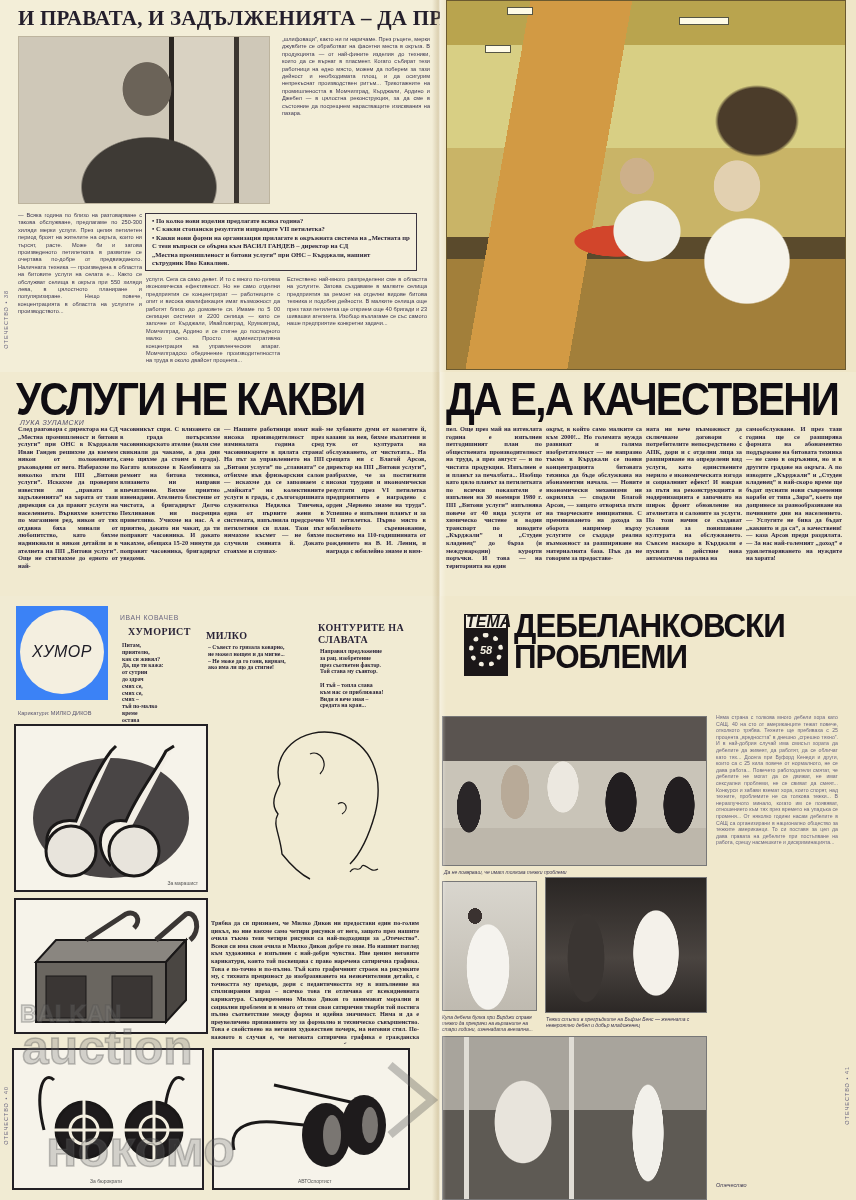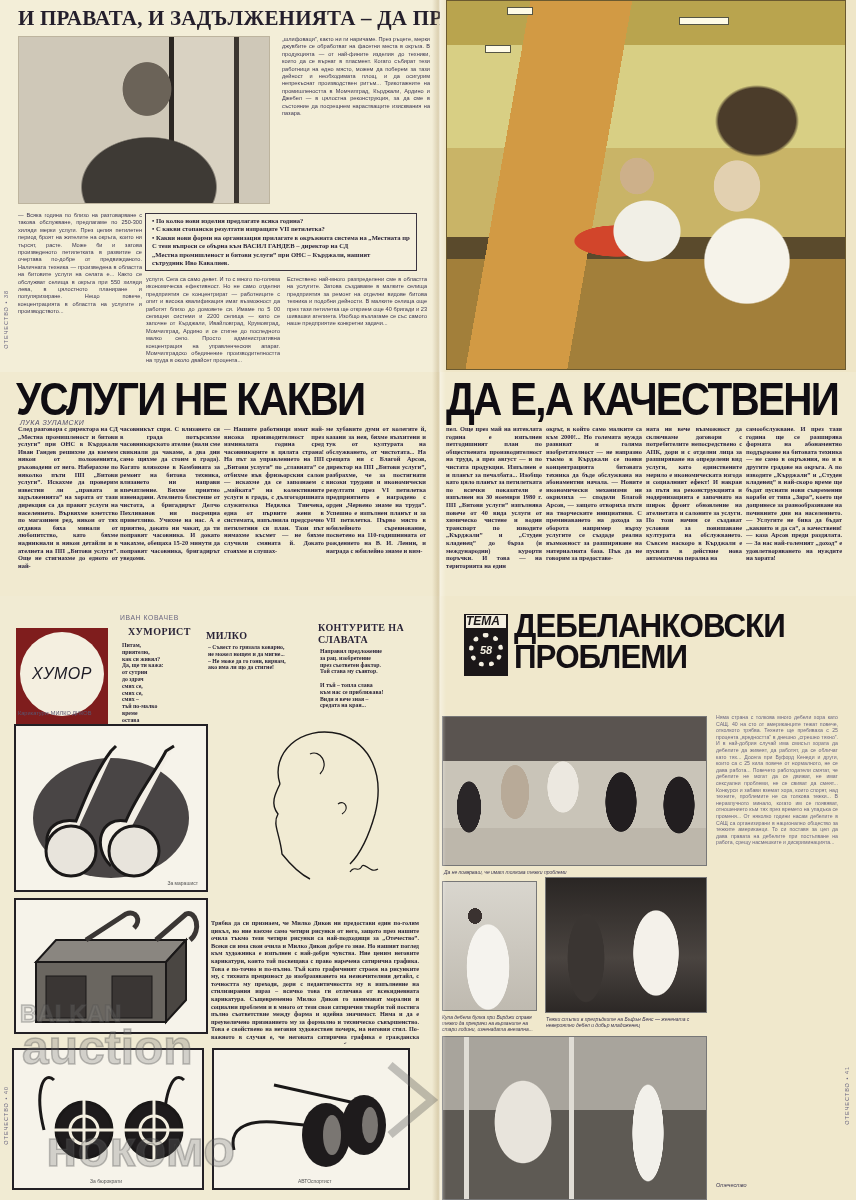--- a/index.html
+++ b/index.html
@@ -54,41 +54,41 @@
   
   .big-head { position: absolute; top: 376px; font-family: "Liberation Sans", sans-serif; font-weight: bold;
               font-size: 47px; letter-spacing: -2px; color: #100d12; transform: scaleX(.86); transform-origin: left top;
               white-space: nowrap; line-height: 46px; }
   .bh-left { left: 16px; }
   .bh-right { left: 446px; }
   .byline { position: absolute; left: 20px; top: 419px; font-family: "Liberation Sans", sans-serif; font-style: italic;
             font-size: 7px; color: #55506a; letter-spacing: .5px; }
 
   
-  .humor-box { position: absolute; left: 16px; top: 32px; width: 92px; height: 106px; background: #7f1d1d; }
+  .humor-box { position: absolute; left: 16px; top: 10px; width: 92px; height: 94px; background: #3b82f6; }
   .humor-circle { position: absolute; left: 4px; top: 4px; width: 84px; height: 84px; border-radius: 50%; background: #f4efe0;
                   display: flex; align-items: center; justify-content: center; font-family: "Liberation Sans", sans-serif;
                   font-style: italic; font-size: 16px; color: #1b1a24; letter-spacing: .5px; }
   .caric-credit { position: absolute; left: 18px; top: 114px; font-family: "Liberation Sans", sans-serif; font-size: 5.6px; color: #5a5670; }
   .author { position: absolute; left: 120px; top: 18px; font-family: "Liberation Sans", sans-serif; font-size: 6.8px; color: #6a6680; letter-spacing: .6px; }
   .poem-title { position: absolute; font-family: "Liberation Serif", serif; font-weight: bold; font-size: 10px; color: #2a2438; letter-spacing: .4px; }
   .poem { position: absolute; font-family: "Liberation Serif", serif; font-size: 5.8px; line-height: 6.8px; color: #2a2438; font-weight: bold; white-space: pre; }
 
   .cartoon { position: absolute; border: 2px solid #232025; background: #f6f3ea; overflow: hidden; }
   .cap { position: absolute; font-family: "Liberation Sans", sans-serif; font-size: 5px; color: #555; }
 
   .article-body { position: absolute; left: 211px; top: 323px; width: 208px; height: 125px;
                   font-family: "Liberation Serif", serif; font-size: 6.2px; line-height: 7.6px; color: #2a2438; font-weight: bold;
                   text-align: justify; overflow: hidden; }
 
   
   .tema { position: absolute; left: 24px; top: 18px; width: 44px; height: 62px; background: #1b1718; }
   .tema-label { position: absolute; left: 2px; top: 1px; width: 40px; height: 13px; background: #f4efe0; color: #1b1718;
-                font-family: "Liberation Sans", sans-serif; font-style: italic; font-weight: bold; font-size: 12px;
-                text-align: left; line-height: 13px; }
+                font-family: "Liberation Sans", sans-serif; font-style: italic; font-weight: bold; font-size: 16px;
+                text-align: center; line-height: 13px; }
   .tema-sun { position: absolute; left: 5px; top: 19px; width: 34px; height: 34px; border-radius: 50%;
               border: 5px dotted #f4efe0; display: flex; align-items: center; justify-content: center; }
   .tema-num { font-family: "Liberation Sans", sans-serif; font-weight: bold; font-size: 11px; color: #f4efe0; font-style: italic; }
   .theme-title { position: absolute; left: 74px; top: 14px; font-family: "Liberation Sans", sans-serif; font-weight: bold;
                  font-size: 33px; line-height: 31px; color: #141014; letter-spacing: -1px; transform: scaleX(.95); transform-origin: left top; }
 
   .bw { background: #888; border: 1px solid #777; }
   .photo-fat { left: 2px; top: 120px; width: 265px; height: 150px;
      background:
       radial-gradient(ellipse 17px 36px at 26px 90px, #2a2628 0 70%, transparent 72%),

